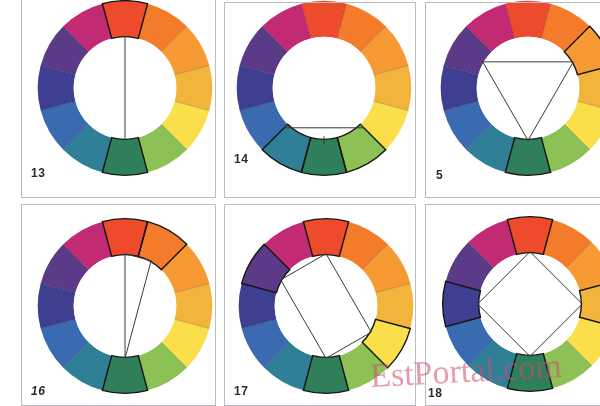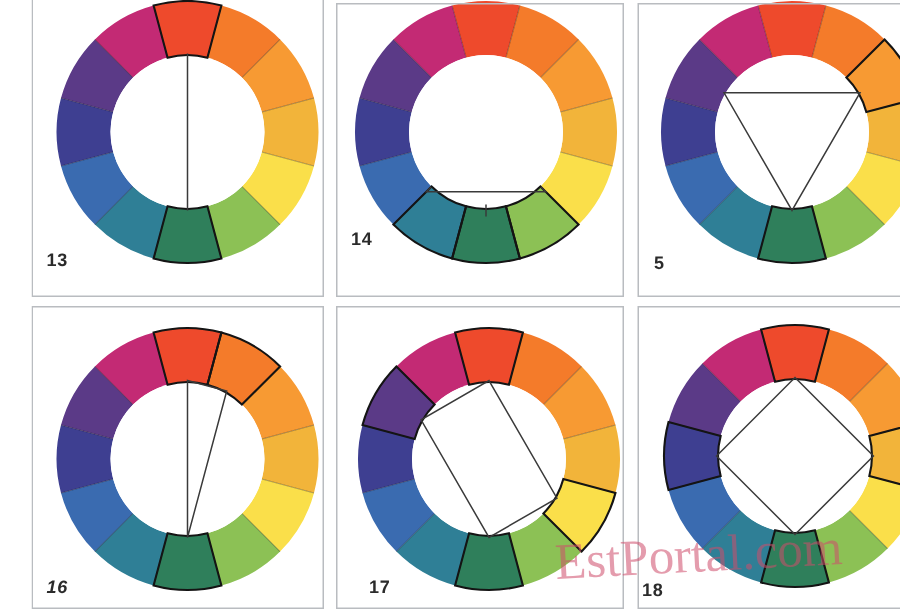--- a/index.html
+++ b/index.html
@@ -56,21 +56,21 @@
     font-size:12px;
     font-weight:600;
     color:#2b2b2b;
     letter-spacing:0.5px;
     z-index:6;
   }
   .p13 .num{left:10px;bottom:22px;}
   .p14 .num{left:14px;bottom:36px;}
   .p15 .num{left:16px;bottom:20px;}
   .p16 .num{left:10px;bottom:8px;font-style:italic;}
-  .p17 .num{left:14px;bottom:8px;margin-left:12px;}
+  .p17 .num{left:14px;bottom:8px;}
   .p18 .num{left:8px;bottom:6px;}
 
   #watermark{
     position:absolute;
     left:370px;top:352px;
     font-family:"Liberation Serif", serif;
     font-size:34px;
     color:#cf4d6b;
     opacity:.55;
     letter-spacing:0px;

